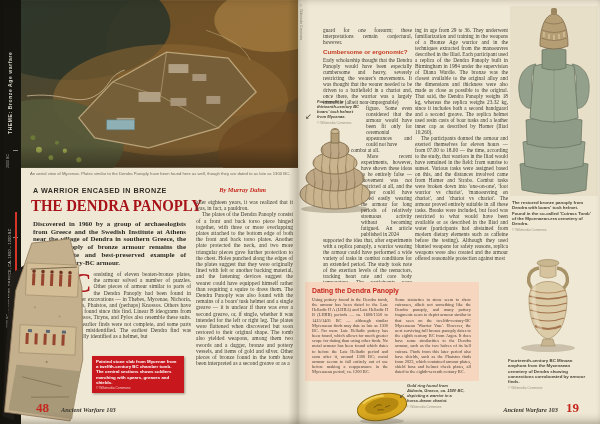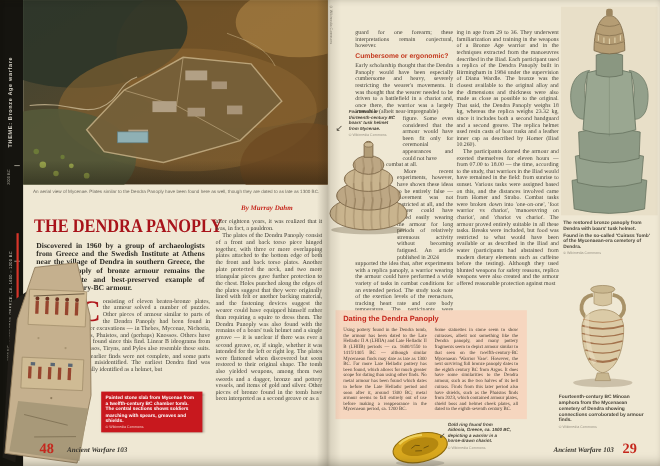--- a/index.html
+++ b/index.html
@@ -110,20 +110,21 @@
       <path d="M6,96 C40,92 52,104 70,98 C90,90 86,76 104,70" fill="none" stroke="#c9b894" stroke-width="1" opacity=".8"></path>
       <path d="M230,60 C220,40 200,36 186,30" fill="none" stroke="#bfa87c" stroke-width=".8" opacity=".7"></path>
       <rect x="0" y="146" width="278" height="22" fill="url(#fadeDark)"></rect>
     </svg>
   </div>
 
   <div class="abs vdown photo-credit-v" style="left:299px;top:4px;height:70px;">© Wikimedia Commons</div>
 
   <div class="abs herocap" style="left:30px;top:171px;width:266px;">An aerial view of Mycenae. Plates similar to the Dendra Panoply have been found here as well, though they are dated to as late as 1300 BC.</div>
 
+  <div class="abs kicker" style="left:33px;top:186px;">A WARRIOR ENCASED IN BRONZE</div>
   <div class="abs byline" style="left:196px;top:186px;width:70px;text-align:right;">By Murray Dahm</div>
   <div class="abs title" style="left:31px;top:195px;">THE DENDRA PANOPLY</div>
   <div class="abs intro" style="left:33px;top:220px;width:153px;">Discovered in 1960 by a group of archaeologists from Greece and the Swedish Institute at Athens near the village of Dendra in southern Greece, the Dendra panoply of bronze armour remains the most complete and best-preserved example of fifteenth-century-BC armour.</div>
 
   <div class="abs body-l clip" style="left:72px;top:271px;width:119px;height:86px;">
     <span class="dropcap">C</span><span>onsisting of eleven beaten-bronze plates, the armour solved a number of puzzles. Other pieces of armour similar to parts of the Dendra Panoply had been found in earlier excavations — in Thebes, Mycenae, Nichoria, Pylos, Phaistos, and (perhaps) Knossos. Others have been found since this find. Linear B ideograms from Knossos, Tiryns, and Pylos also resemble these suits. The earlier finds were not complete, and some parts were misidentified. The earliest Dendra find was initially identified as a helmet, but</span>
   </div>
 
   <div class="abs clip" style="left:196px;top:199px;width:97px;height:185px;">
     <div class="body-l">after eighteen years, it was realized that it was, in fact, a pauldron.</div>
@@ -284,17 +285,17 @@
       </g>
     </svg>
   </div>
   <div class="abs arrow" style="left:399px;top:392px;font-size:7px;">↙</div>
   <div class="abs" style="left:407px;top:384px;width:58px;">
     <div class="hand">Gold ring found from Aidonia, Greece, ca. 1500 BC, depicting a warrior in a horse-drawn chariot.</div>
     <div class="credit">© Wikimedia Commons</div>
   </div>
 
   <div class="abs footer-title" style="left:462px;top:406px;width:96px;text-align:right;">Ancient Warfare 103</div>
-  <div class="abs pagenum" style="left:566px;top:400px;">29</div>
+  <div class="abs pagenum" style="left:566px;top:400px;">19</div>
 
   <div id="gutter" class="abs"></div>
   <div id="edge" class="abs"></div>
 </div>
 
 </body></html>

